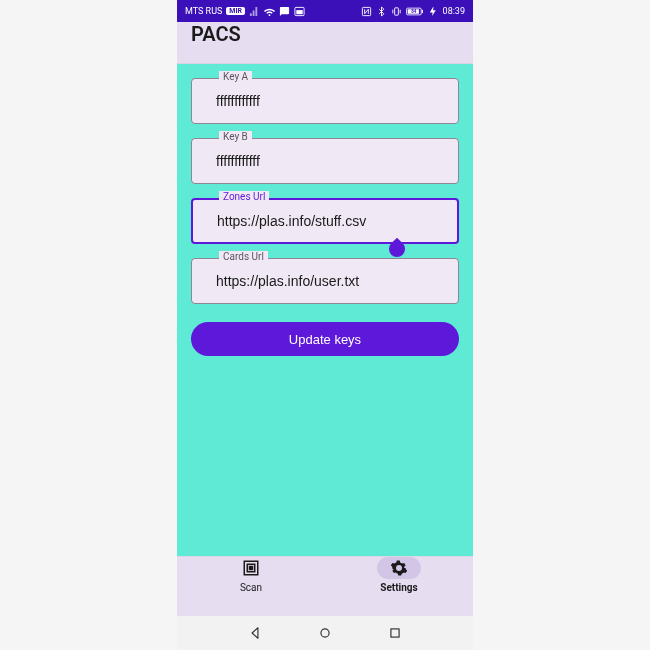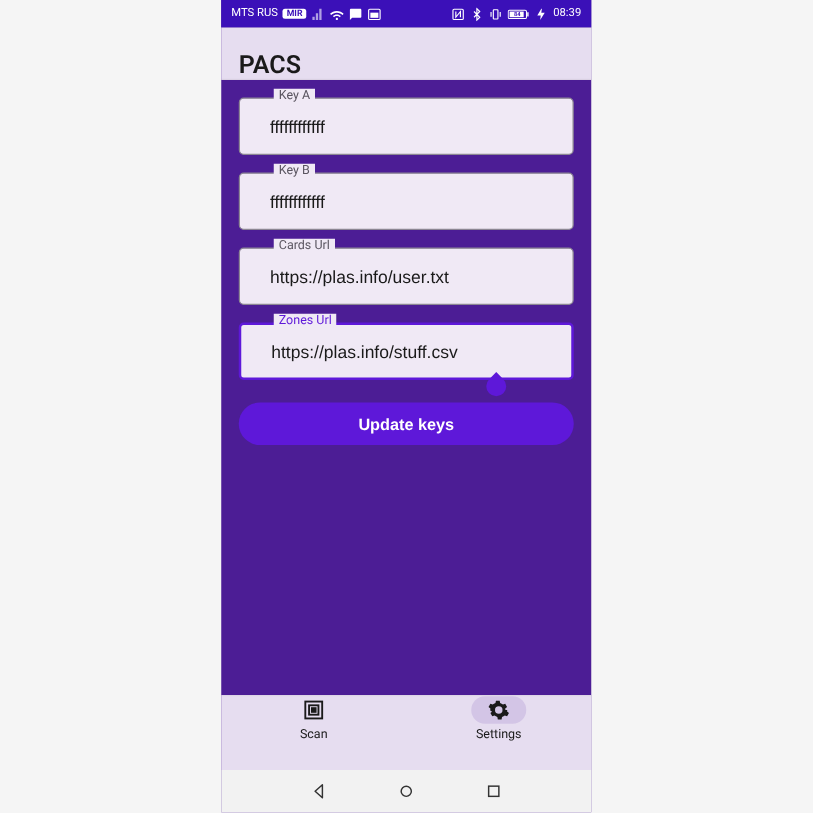--- a/index.html
+++ b/index.html
@@ -1,34 +1,34 @@
 <!DOCTYPE html>
 <html><head>
 <meta charset="utf-8">
 <style>
   * { box-sizing: border-box; margin: 0; padding: 0; }
   html, body { width: 650px; height: 650px; background: #f5f5f5; font-family: -apple-system, Roboto, sans-serif; }
   .phone {
-    width: 296px; height: 650px; margin: 0 auto; background: #4c1d95;
+    width: 296px; height: 650px; margin: 0 auto; background: #5eead4;
     display: flex; flex-direction: column; position: relative;
   }
   
   .statusbar {
     height: 22px; background: #3b10b8; color: #fff; font-size: 9px;
     display: flex; align-items: center; justify-content: space-between; padding: 0 8px;
   }
   .statusbar .left, .statusbar .right { display: flex; align-items: center; gap: 4px; }
   .carrier-badge {
     background: #fff; color: #3b10b8; font-size: 7px; font-weight: 700;
     padding: 0 3px; border-radius: 2px;
   }
   .sicon { width: 11px; height: 11px; display: inline-block; }
   
   .appbar {
-    height: 42px; background: #e6ddf0; display: flex; align-items: flex-end;
+    height: 42px; background: #e6ddf0; display: flex; align-items: flex-start;
     padding: 0 14px; font-size: 20px; font-weight: 600; color: #1a1a1a;
     border-bottom: 1px solid rgba(0,0,0,0.05);
   }
   
   .content { flex: 1; padding: 14px 14px 0 14px; overflow: hidden; }
   .field {
     position: relative; margin-bottom: 14px;
   }
   .field-box {
     border: 1px solid #8c8793; border-radius: 4px; height: 46px;
@@ -46,33 +46,33 @@
     font-size: 14px; color: #1a1a1a;
   }
   .caret-handle {
     position: absolute; width: 16px; height: 16px; background: #5e18d9;
     border-radius: 50% 50% 50% 50%; bottom: -13px; left: 198px;
     transform: rotate(45deg);
     border-top-left-radius: 0;
   }
   .update-btn {
     width: 100%; height: 34px; background: #5e18d9; color: #fff; border: none;
-    border-radius: 17px; font-size: 13px; font-weight: 700; cursor: pointer;
+    border-radius: 17px; font-size: 13px; font-weight: 400; cursor: pointer;
     margin-top: 4px;
   }
   
   .bottomnav {
     height: 60px; background: #e6ddf0; display: flex;
     border-top: 1px solid rgba(0,0,0,0.04);
   }
   .navitem {
     flex: 1; display: flex; flex-direction: column; align-items: center; 
     gap: 3px; font-size: 10px; color: #1a1a1a; cursor: pointer;
   }
-  .navitem.active { font-weight: 400; }
+  .navitem.active { font-weight: 700; }
   .nav-icon-bg {
     width: 44px; height: 22px; border-radius: 11px; display: flex;
     align-items: center; justify-content: center;
   }
   .navitem.active .nav-icon-bg { background: #d3c5e6; }
   
   .sysnav {
     height: 34px; background: #f2f2f2; display: flex; align-items: center; justify-content: center;
     gap: 56px;
   }
@@ -140,33 +140,33 @@
     </div>
 
     <div class="field">
       <span class="field-label">Key B</span>
       <div class="field-box">
         <input class="field-input" value="ffffffffffff" style="">
       </div>
     </div>
 
 
+    <div class="field focused">
+      <span class="field-label">Zones Url</span>
+      <div class="field-box">
+        <input class="field-input" value="https://plas.info/stuff.csv" style="">
+      </div>
+      <div class="caret-handle"></div>
+    </div>
+
     <div class="field">
       <span class="field-label">Cards Url</span>
       <div class="field-box">
         <input class="field-input" value="https://plas.info/user.txt" style="">
       </div>
-    </div>
-
-    <div class="field focused">
-      <span class="field-label">Zones Url</span>
-      <div class="field-box">
-        <input class="field-input" value="https://plas.info/stuff.csv" style="">
-      </div>
-      <div class="caret-handle"></div>
     </div>
 
     <button class="update-btn">Update keys</button>
   </div>
 
   <div class="bottomnav">
     <div class="navitem">
       <div class="nav-icon-bg">
         <svg width="18" height="18" viewBox="0 0 24 24" fill="none" stroke="#1a1a1a" stroke-width="2">
             <rect x="3" y="3" width="18" height="18"></rect>

